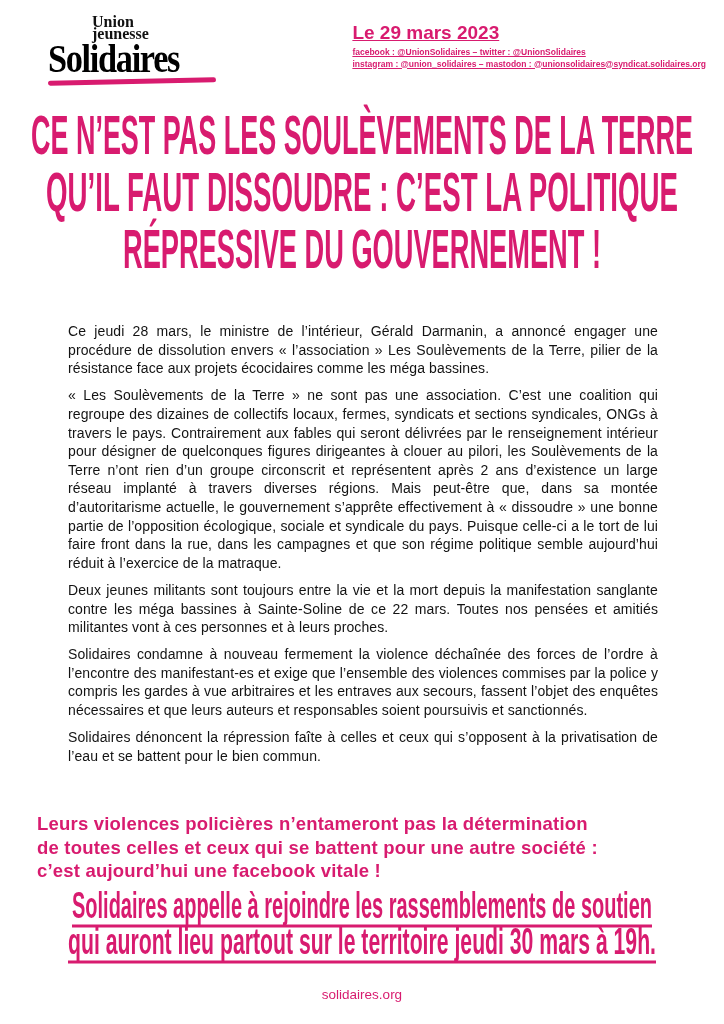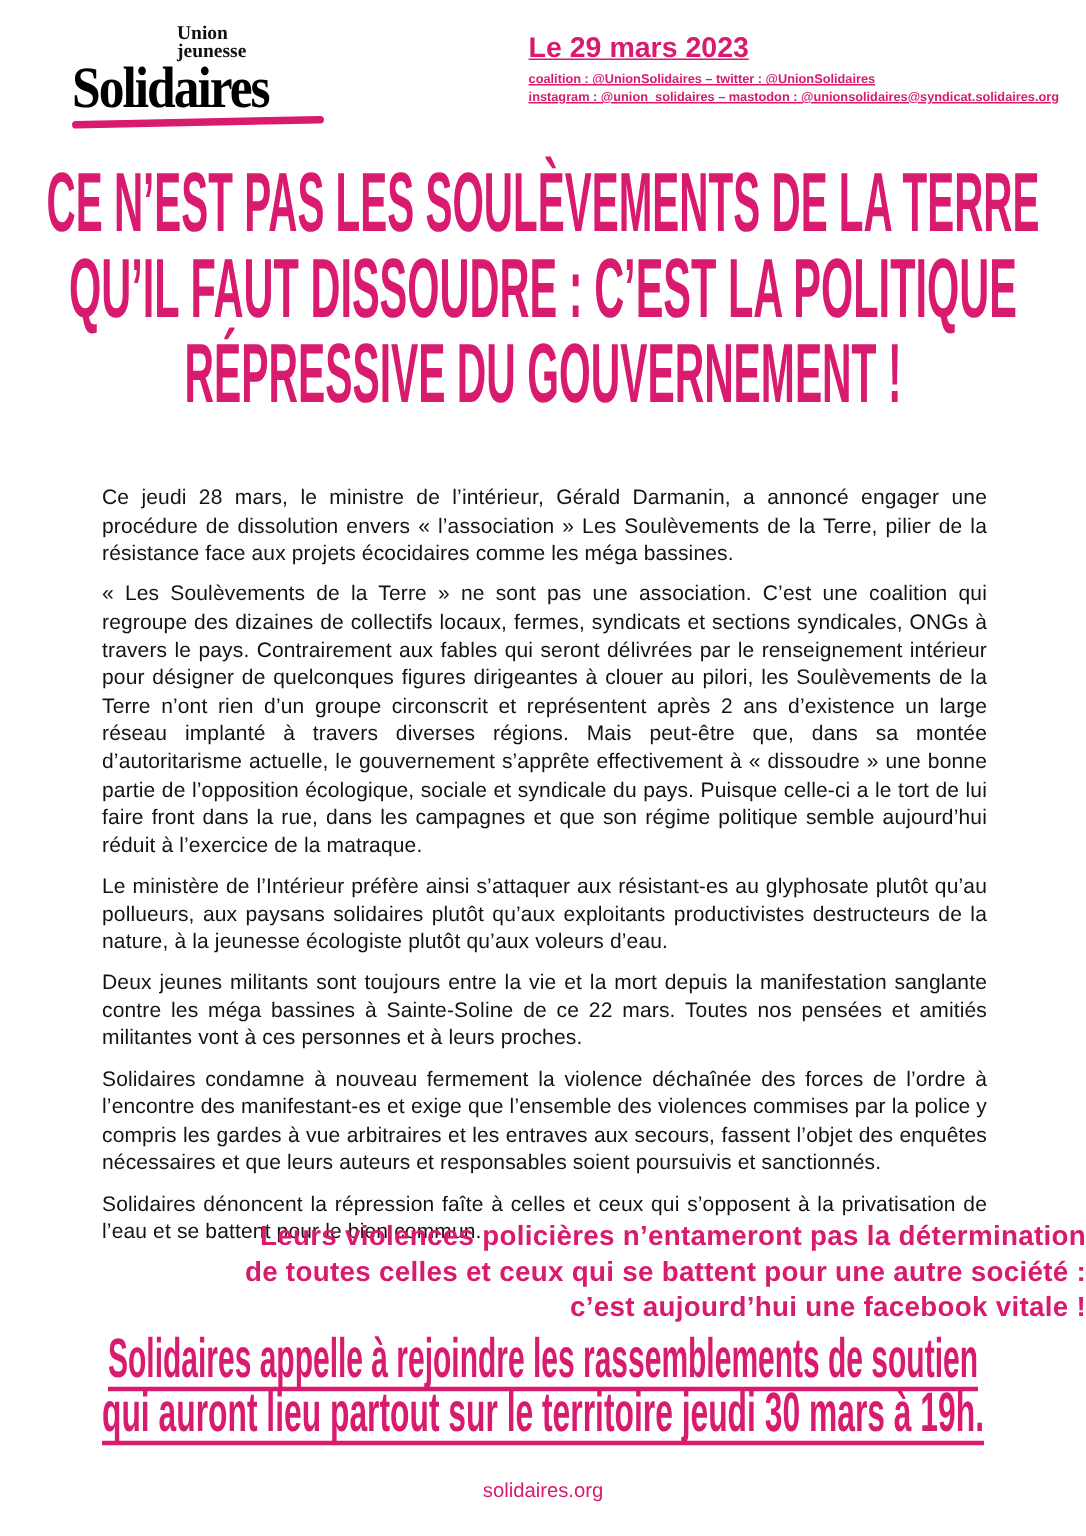--- a/index.html
+++ b/index.html
@@ -21,24 +21,24 @@
   
   .logo{
     position:absolute;
     left:48px;
     top:16px;
     width:176px;
   }
   .logo-union{
     font-family:"Liberation Serif", serif;
     font-weight:bold;
-    font-size:13px;
+    font-size:16px;
     line-height:12px;
     color:#111;
-    margin-left:70px;
+    margin-left:44px;
   }
   .logo-brand{
     font-family:"Liberation Serif", serif;
     font-weight:bold;
     font-size:39px;
     line-height:38px;
     letter-spacing:-1.5px;
     color:#000;
     transform:scaleX(0.88);
     transform-origin:left center;
@@ -101,26 +101,27 @@
     -webkit-hyphens:auto;
   }
   .body-text p{margin:0 0 8.6px;}
 
   
   .highlight{
     position:absolute;
     left:0;
     top:812px;
     width:724px;
-    text-align:right;
+    text-align:left;
     color:var(--accent);
     font-weight:bold;
     font-size:18.5px;
     line-height:23.5px;
     letter-spacing:0.2px;
+    padding-left:37px;
   }
 
   
   .cta{
     position:absolute;
     left:0;
     top:886px;
     width:724px;
     height:80px;
   }
@@ -159,35 +160,34 @@
       <div>Union</div>
       <div>jeunesse</div>
     </div>
     <div class="logo-brand">Solidaires</div>
     <div class="logo-brush"></div>
   </div>
 
   <div class="header-meta">
     <div class="date">Le 29 mars 2023</div>
     <div class="social">
-      <div>coalition : @UnionSolidaires – twitter : @UnionSolidaires</div>
+      <div>facebook : @UnionSolidaires – twitter : @UnionSolidaires</div>
       <div>instagram : @union_solidaires – mastodon : @unionsolidaires@syndicat.solidaires.org</div>
     </div>
   </div>
 
   <svg class="headline" viewBox="0 0 724 180" aria-hidden="false">
     <text x="362" y="50" text-anchor="middle" textLength="662" lengthAdjust="spacingAndGlyphs">CE N’EST PAS LES SOULÈVEMENTS DE LA TERRE</text>
     <text x="362" y="107" text-anchor="middle" textLength="632" lengthAdjust="spacingAndGlyphs">QU’IL FAUT DISSOUDRE : C’EST LA POLITIQUE</text>
     <text x="362" y="164" text-anchor="middle" textLength="478" lengthAdjust="spacingAndGlyphs">RÉPRESSIVE DU GOUVERNEMENT !</text>
   </svg>
 
   <div class="body-text">
     <p>Ce jeudi 28 mars, le ministre de l’intérieur, Gérald Darmanin, a annoncé engager une procédure de dissolution envers « l’association » Les Soulèvements de la Terre, pilier de la résistance face aux projets écocidaires comme les méga bassines.</p>
     <p>« Les Soulèvements de la Terre » ne sont pas une association. C’est une coalition qui regroupe des dizaines de collectifs locaux, fermes, syndicats et sections syndicales, ONGs à travers le pays. Contrairement aux fables qui seront délivrées par le renseignement intérieur pour désigner de quelconques figures dirigeantes à clouer au pilori, les Soulèvements de la Terre n’ont rien d’un groupe circonscrit et représentent après 2 ans d’existence un large réseau implanté à travers diverses régions. Mais peut-être que, dans sa montée d’autoritarisme actuelle, le gouvernement s’apprête effectivement à « dissoudre » une bonne partie de l’opposition écologique, sociale et syndicale du pays. Puisque celle-ci a le tort de lui faire front dans la rue, dans les campagnes et que son régime politique semble aujourd’hui réduit à l’exercice de la matraque.</p>
-    <p>Le ministère de l’Intérieur préfère ainsi s’attaquer aux résistant-es au glyphosate plutôt qu’au pollueurs, aux paysans solidaires plutôt qu’aux exploitants productivistes destructeurs de la nature, à la jeunesse écologiste plutôt qu’aux voleurs d’eau.</p>
     <p>Deux jeunes militants sont toujours entre la vie et la mort depuis la manifestation sanglante contre les méga bassines à Sainte-Soline de ce 22 mars. Toutes nos pensées et amitiés militantes vont à ces personnes et à leurs proches.</p>
     <p>Solidaires condamne à nouveau fermement la violence déchaînée des forces de l’ordre à l’encontre des manifestant-es et exige que l’ensemble des violences commises par la police y compris les gardes à vue arbitraires et les entraves aux secours, fassent l’objet des enquêtes nécessaires et que leurs auteurs et responsables soient poursuivis et sanctionnés.</p>
     <p>Solidaires dénoncent la répression faîte à celles et ceux qui s’opposent à la privatisation de l’eau et se battent pour le bien commun.</p>
   </div>
 
   <div class="highlight">
     <div>Leurs violences policières n’entameront pas la détermination</div>
     <div>de toutes celles et ceux qui se battent pour une autre société :</div>
     <div>c’est aujourd’hui une facebook vitale !</div>
   </div>

